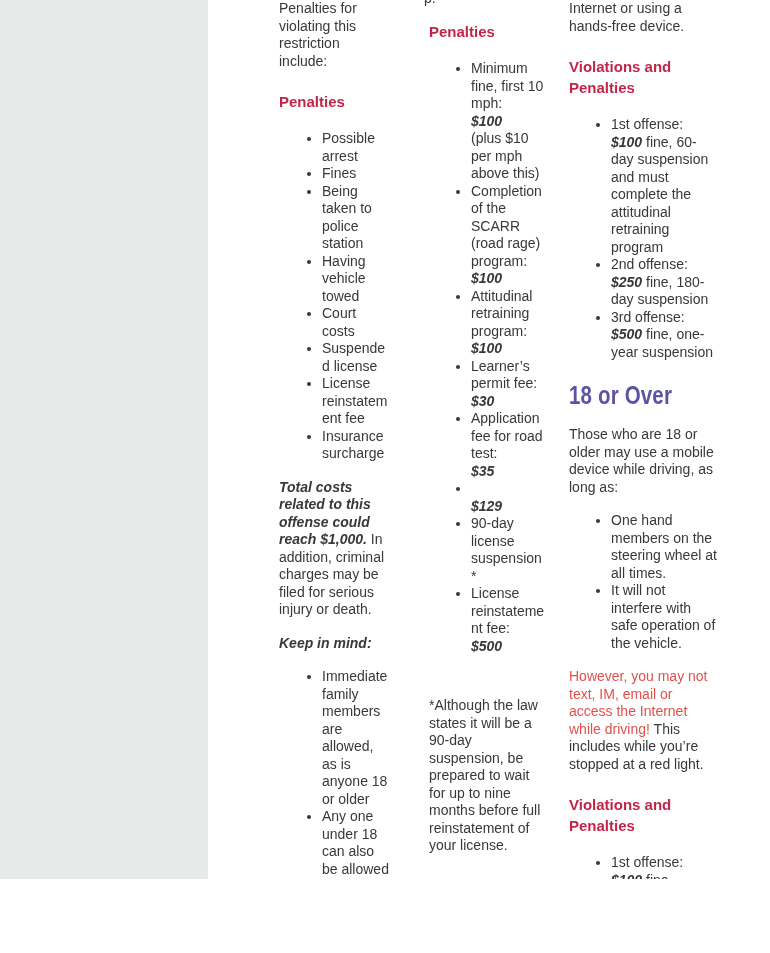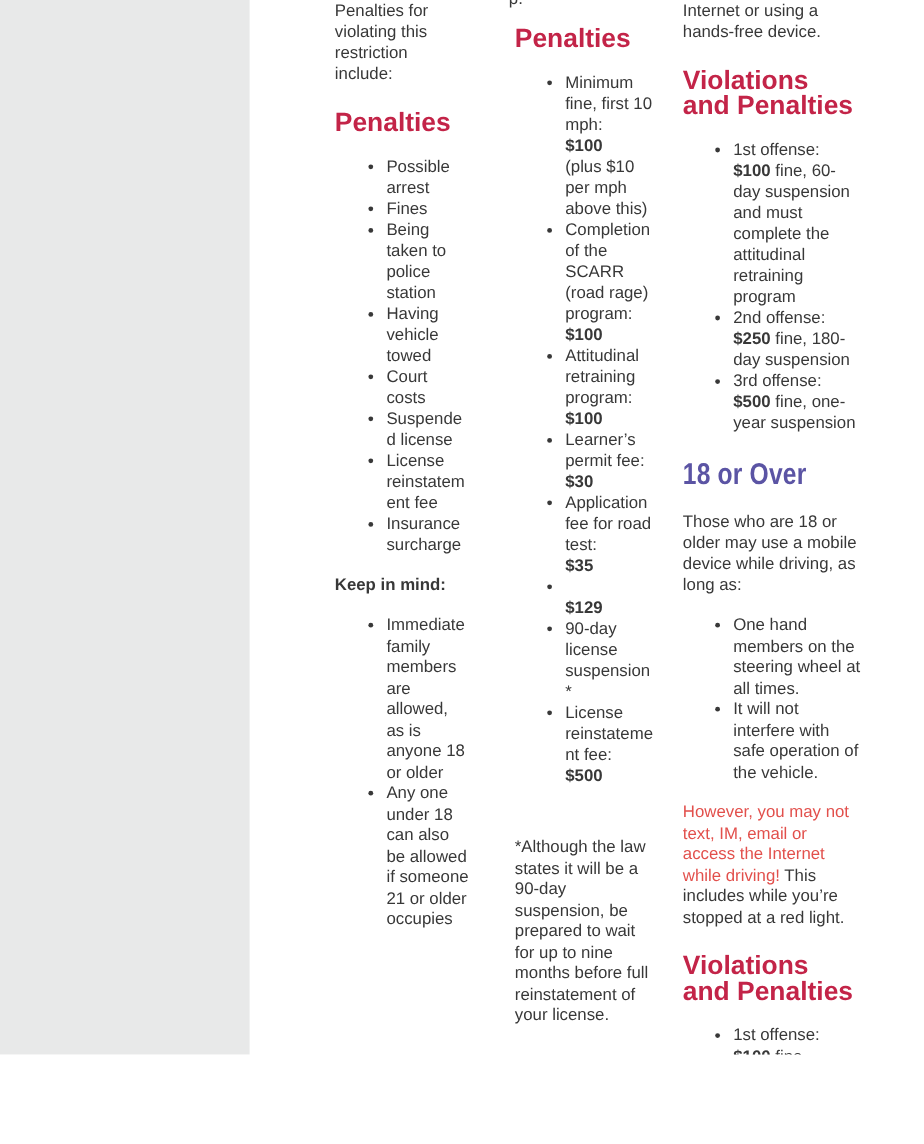--- a/index.html
+++ b/index.html
@@ -22,25 +22,25 @@
   }
   .content { position: absolute; left: 0; top: 0; right: 0; bottom: 0; }
   .column { position: absolute; top: 0; }
   .col-left   { left: 279px; width: 112px; }
   .col-middle { left: 429px; width: 118px; }
   .col-right  { left: 569px; width: 149px; }
 
   .column > :first-child { margin-top: 0; }
   p { margin: 16px 0; }
   p.mt-lg { margin-top: 42px; }
-  strong { font-weight: bold; }
+  strong { font-weight: bold; font-style: italic; }
   .warning { color: var(--warning-red, #e2504c); margin-top: 44px; }
 
   h2.heading {
-    font-size: 22px;
+    font-size: 15px;
     line-height: 21px;
     font-weight: bold;
     margin: 21px 0 18px;
   }
   h2.red { color: var(--heading-red, #c32448); }
   h2.purple {
     color: var(--heading-purple, #5b54a4);
     font-size: 25px;
     line-height: 26px;
     letter-spacing: 0.2px;
@@ -74,20 +74,21 @@
         <ul>
           <li><span>Possible arrest</span></li>
           <li><span>Fines</span></li>
           <li><span>Being taken to police station</span></li>
           <li><span>Having vehicle towed</span></li>
           <li><span>Court costs</span></li>
           <li><span>Suspended license</span></li>
           <li><span>License reinstatement fee</span></li>
           <li><span>Insurance surcharge</span></li>
         </ul>
+        <p><strong>Total costs related to this offense could reach $1,000.</strong><span> In addition, criminal charges may be filed for serious injury or death.</span></p>
         <p><strong>Keep in mind:</strong></p>
         <ul>
           <li><span>Immediate family members are allowed, as is anyone 18 or older</span></li>
           <li><span>Any one under 18 can also be allowed if someone 21 or older occupies</span></li>
         </ul>
       </div>
       <div class="column col-middle">
         <div class="cutoff">
           <span>p.</span>
         </div>

